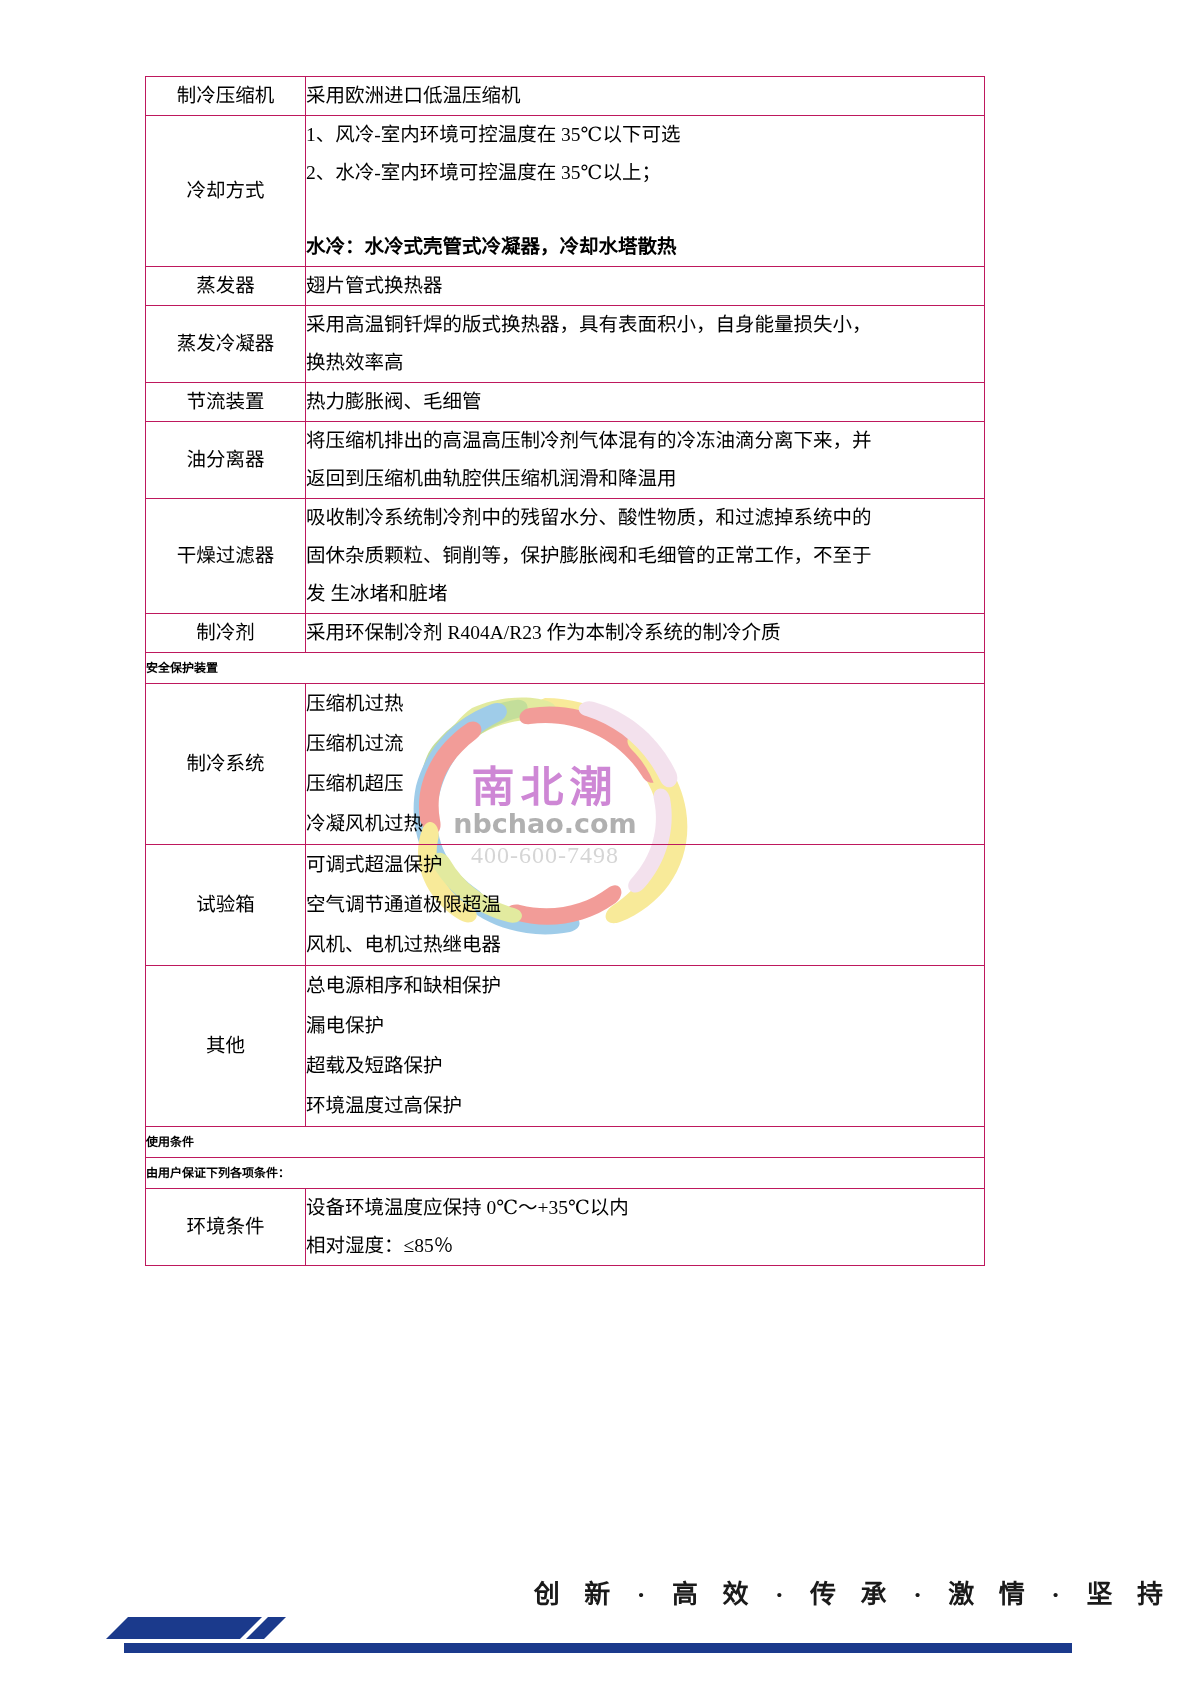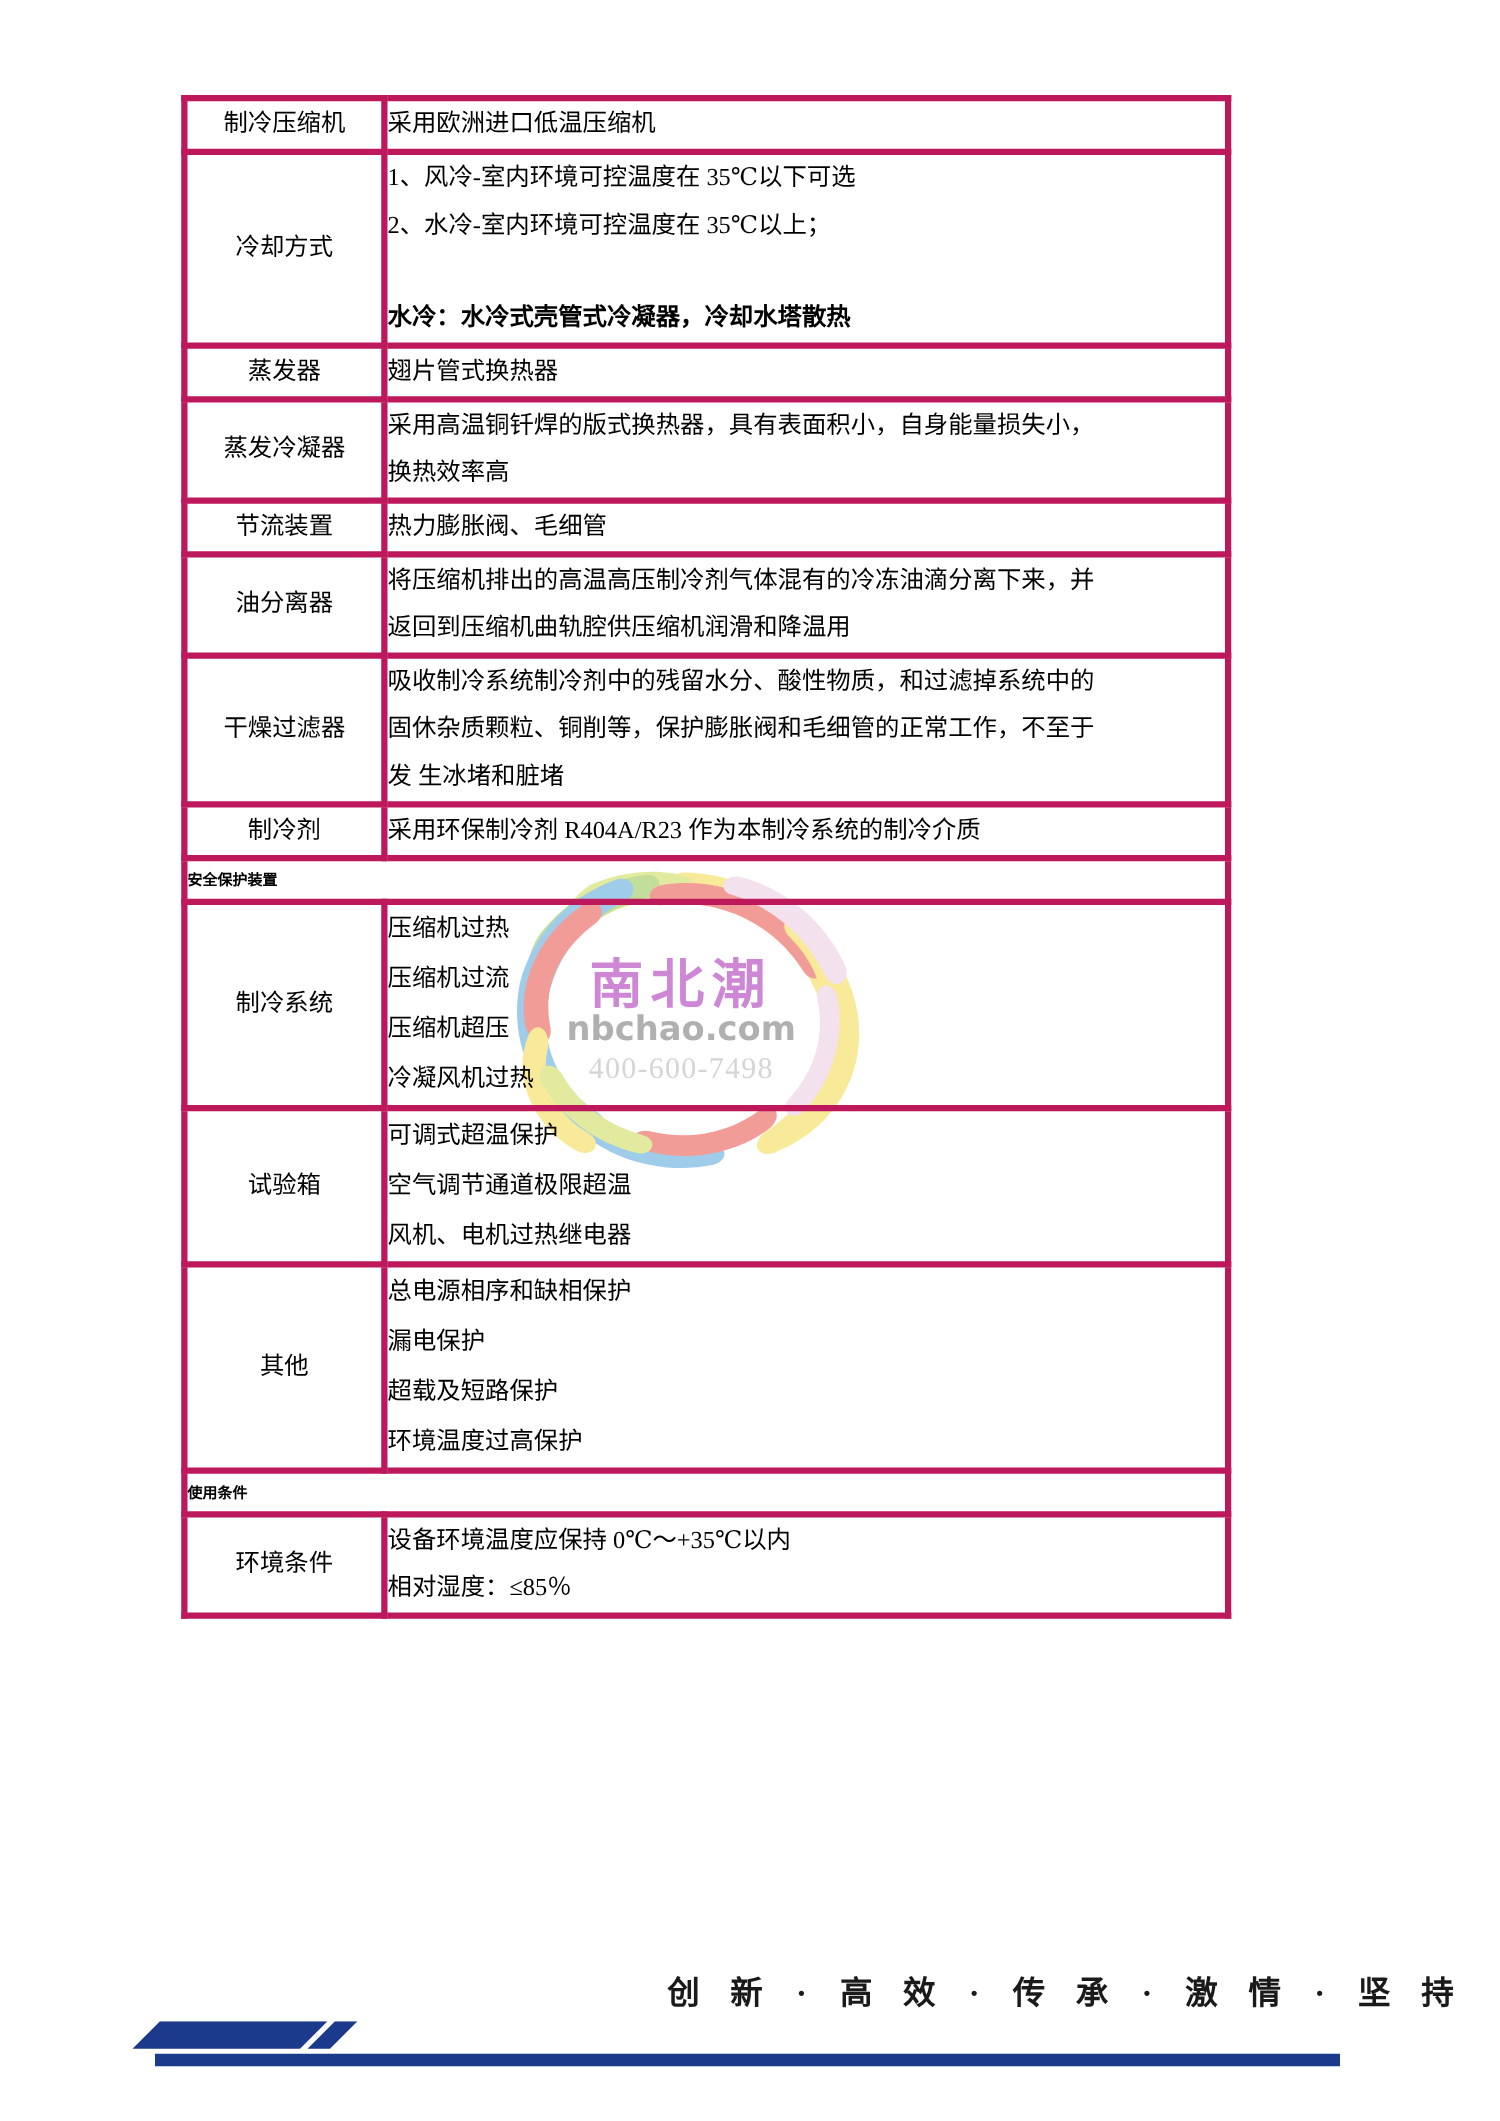--- a/index.html
+++ b/index.html
@@ -72,21 +72,21 @@
   .spec-table {
     position: absolute;
     left: 145px;
     top: 76px;
     width: 840px;
     border-collapse: collapse;
     z-index: 10;
     background: transparent;
   }
   .spec-table td {
-    border: 5px solid #be185d;
+    border: 1px solid #be185d;
     padding: 0;
     vertical-align: middle;
     background: transparent;
   }
   .col-label { width: 160px; }
 
   .cell-label {
     text-align: center;
     font-size: 19.5px;
     line-height: 34px;
@@ -270,20 +270,23 @@
           <span class="ln">漏电保护</span>
           <span class="ln">超载及短路保护</span>
           <span class="ln">环境温度过高保护</span>
         </td>
       </tr>
 
       <tr>
         <td class="sec-head" colspan="2">使用条件</td>
       </tr>
 
+      <tr>
+        <td class="sec-head" colspan="2">由用户保证下列各项条件：</td>
+      </tr>
 
       <tr>
         <td class="cell-label">环境条件</td>
         <td class="cell-body">
           <span class="ln">设备环境温度应保持 0℃～+35℃以内</span>
           <span class="ln">相对湿度：≤85％</span>
         </td>
       </tr>
 
     </tbody>

